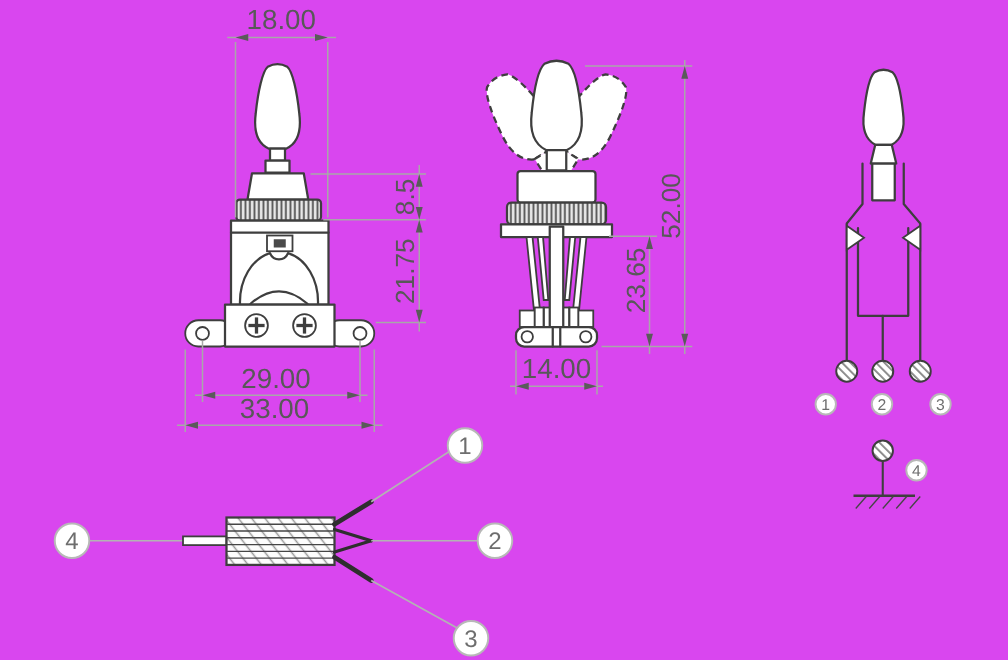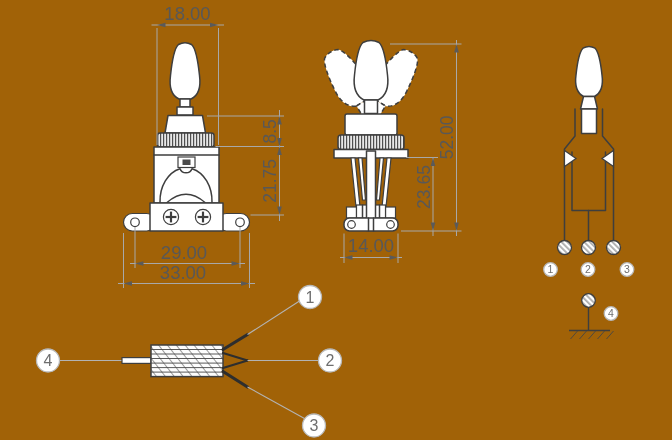--- a/index.html
+++ b/index.html
@@ -1,16 +1,16 @@
 <!DOCTYPE html>
 <html><head>
 <meta charset="utf-8">
 <style>
   html,body{margin:0;padding:0;background:#fff;}
-  .canvas{position:relative;width:672px;height:440px;background:#a16207;overflow:hidden;
+  .canvas{position:relative;width:672px;height:440px;background:#d946ef;overflow:hidden;
           font-family:"Liberation Sans",sans-serif;}
   svg{display:block;}
   svg text{font-family:"Liberation Sans",sans-serif;}
   .ln  {stroke:#3e3e3e;stroke-width:1.5;fill:none;stroke-linecap:round;stroke-linejoin:round;}
   .lnf {stroke:#3e3e3e;stroke-width:1.5;fill:#fff;stroke-linejoin:round;}
   .lnt {stroke:#3e3e3e;stroke-width:1.2;fill:#fff;}
   .dim {stroke:#a8a8a8;stroke-width:1;fill:none;}
   .dimtxt {fill:#585858;font-size:18.5px;text-anchor:middle;}
   .dimtxtv{fill:#585858;font-size:17.5px;text-anchor:middle;}
   .arr {fill:#5a5a5a;stroke:none;}

